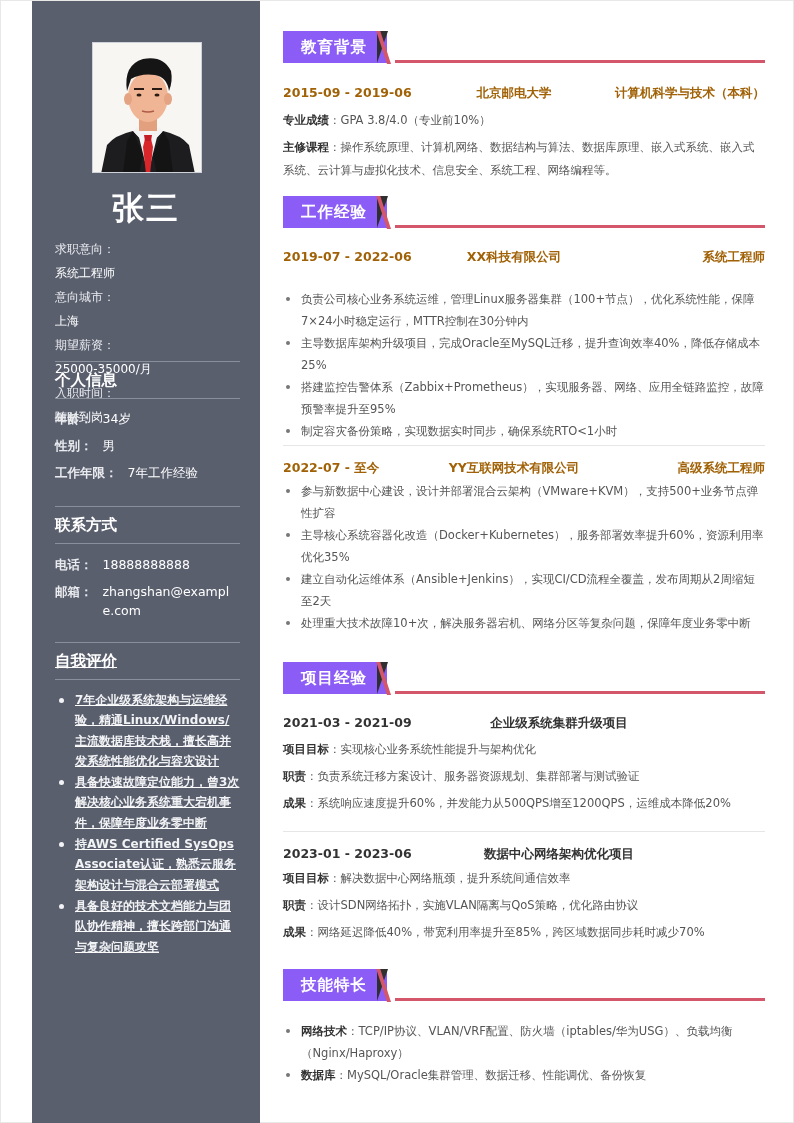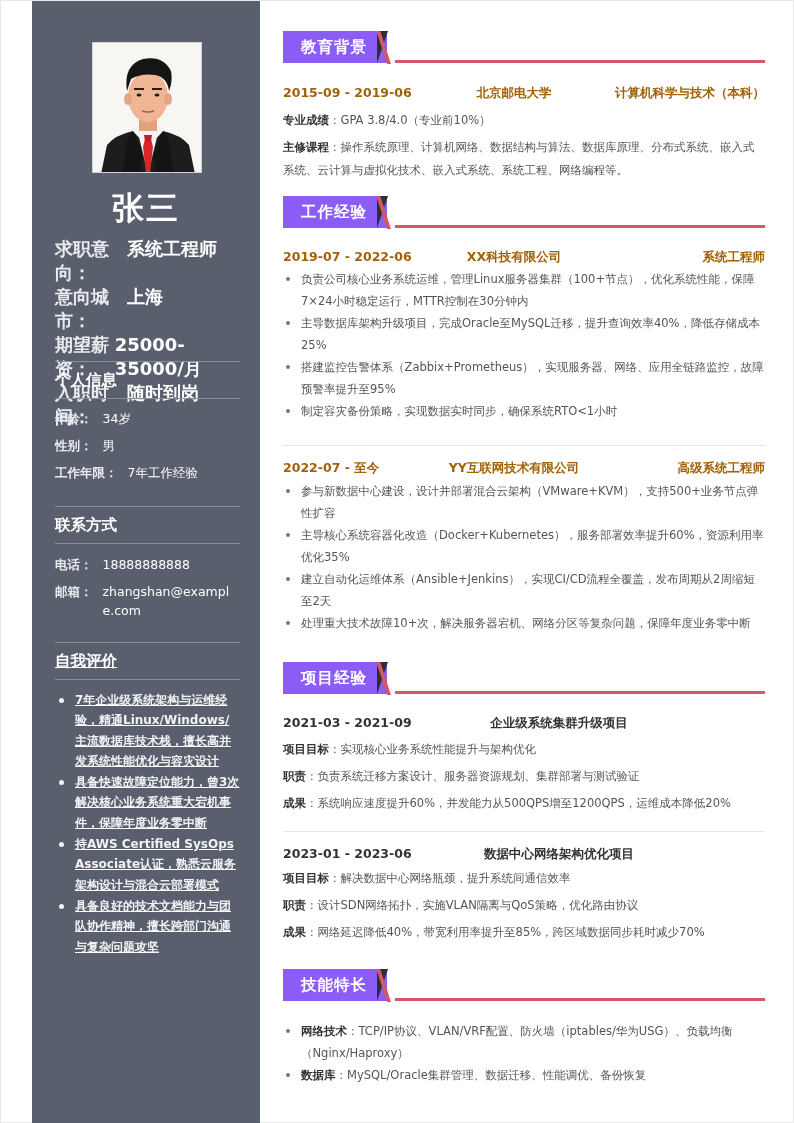--- a/index.html
+++ b/index.html
@@ -7,21 +7,21 @@
   body { font-family: "DejaVu Sans", "Liberation Sans", sans-serif; color: #333; position: relative; }
 
   .page { position: absolute; left: 0; top: 0; width: 794px; height: 1123px; background: #fff; border: 1px solid #e8e8e8; }
 
   
   .sidebar { position: absolute; left: 31px; top: 0; width: 228px; height: 1123px; background: #5a5f6e; color: #fff; }
   .photo { position: absolute; left: 60px; top: 41px; width: 110px; height: 131px; background: #f7f5f2; border: 1px solid #cfd2d8; overflow: hidden; }
   .name { position: absolute; left: 0; top: 186px; width: 228px; text-align: center; font-size: 32px; font-weight: bold; letter-spacing: 2px; color: #fff; }
 
   .intent { position: absolute; left: 23px; top: 236px; width: 190px; }
-  .intent-row { display: flex; font-size: 18px; font-weight: bold; line-height: 24px; color: #fff; }
+  .intent-row { display: flex; font-size: 12px; font-weight: normal; line-height: 24px; color: #fff; flex-direction: column; }
   .intent-row .k { width: 72px; color: #e9ebef; }
 
   .side-sec { position: absolute; left: 23px; width: 185px; }
   .side-divider { height: 1px; background: #8a8f9c; }
   .side-title { font-size: 15.5px; font-weight: bold; line-height: 36px; color: #fff; padding-left: 0; }
   .kv-row { display: flex; font-size: 12.5px; line-height: 27px; color: #fff; }
   .kv-row .k { font-weight: bold; color: #e9ebef; white-space: nowrap; padding-right: 10px; }
   .kv-row .v { word-break: break-all; line-height: 19px; padding-top: 4px; }
 
   .self-list { list-style: none; padding-top: 10px; }
@@ -168,36 +168,36 @@
       <div class="slash-red"></div>
       <div class="line"></div>
     </div>
     <div class="block" style="top:81px;">
       <div class="row3">
         <span class="c1">2015-09 - 2019-06</span>
         <span class="c2">北京邮电大学</span>
         <span class="c3">计算机科学与技术（本科）</span>
       </div>
       <div class="para" style="margin-top:5px;"><b>专业成绩</b><span>：GPA 3.8/4.0（专业前10%）</span></div>
-      <div class="para" style="margin-top:4px;"><b>主修课程</b><span>：操作系统原理、计算机网络、数据结构与算法、数据库原理、分布式系统、嵌入式系统、云计算与虚拟化技术、嵌入式系统、系统工程、网络编程等。</span></div>
+      <div class="para" style="margin-top:4px;"><b>主修课程</b><span>：操作系统原理、计算机网络、数据结构与算法、数据库原理、嵌入式系统、嵌入式系统、云计算与虚拟化技术、信息安全、系统工程、网络编程等。</span></div>
     </div>
 
     <div class="sec-head" style="top:195px;">
       <div class="tag">工作经验</div>
       <div class="slash-dark"></div>
       <div class="slash-red"></div>
       <div class="line"></div>
     </div>
     <div class="block" style="top:245px;">
       <div class="row3">
         <span class="c1">2019-07 - 2022-06</span>
         <span class="c2">XX科技有限公司</span>
         <span class="c3">系统工程师</span>
       </div>
-      <ul class="blist" style="margin-top:0;">
+      <ul class="blist" style="margin-top:20px;">
         <li>负责公司核心业务系统运维，管理Linux服务器集群（100+节点），优化系统性能，保障7×24小时稳定运行，MTTR控制在30分钟内</li>
         <li>主导数据库架构升级项目，完成Oracle至MySQL迁移，提升查询效率40%，降低存储成本25%</li>
         <li>搭建监控告警体系（Zabbix+Prometheus），实现服务器、网络、应用全链路监控，故障预警率提升至95%</li>
         <li>制定容灾备份策略，实现数据实时同步，确保系统RTO&lt;1小时</li>
       </ul>
     </div>
     <div class="hr" style="position:absolute;top:444px;"></div>
     <div class="block" style="top:456px;">
       <div class="row3">
         <span class="c1">2022-07 - 至今</span>

